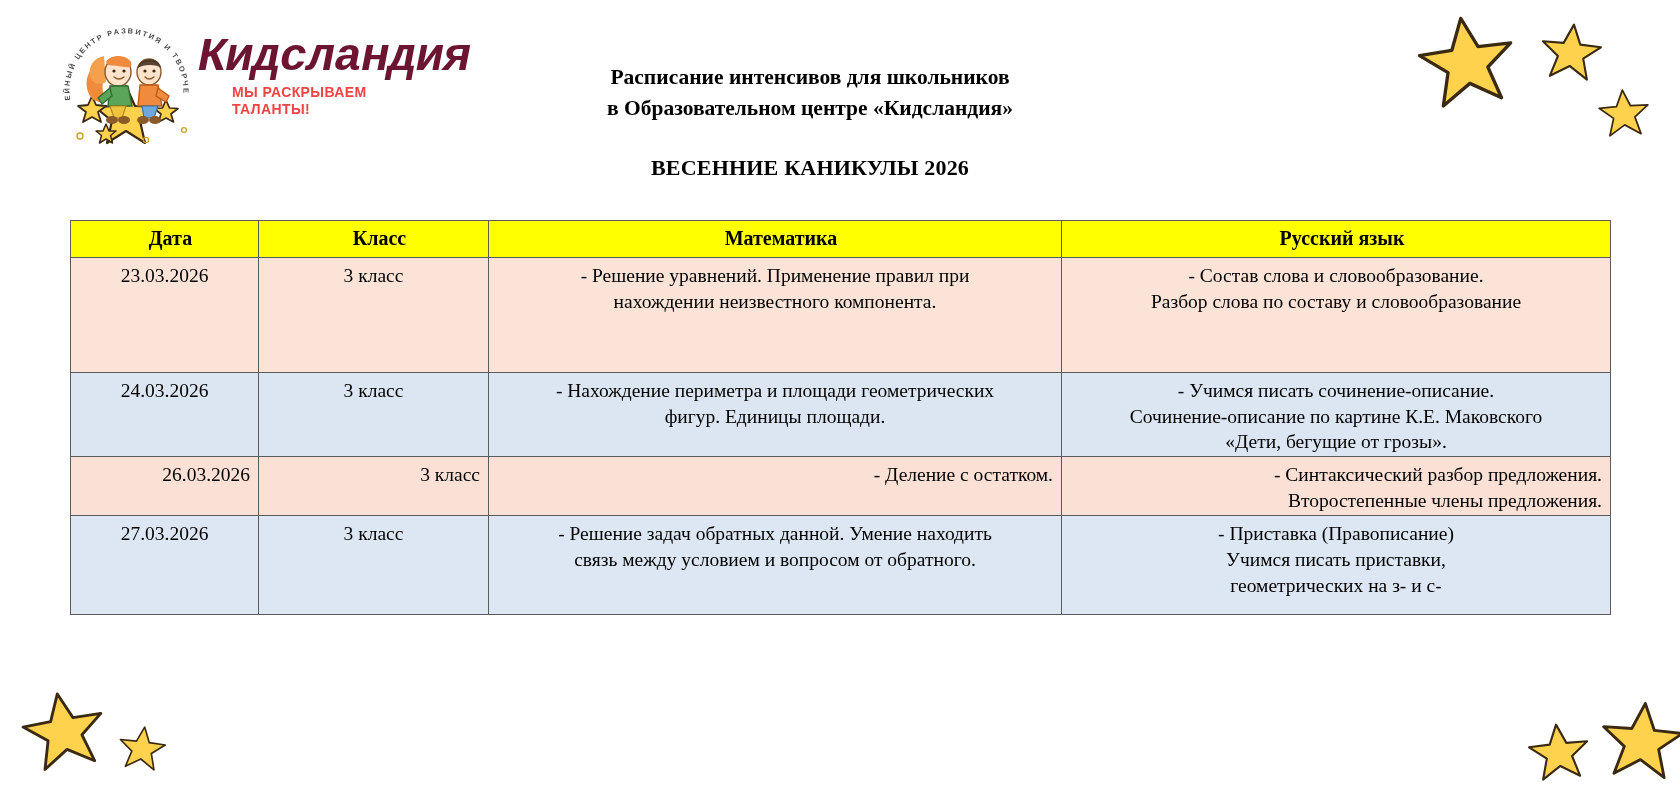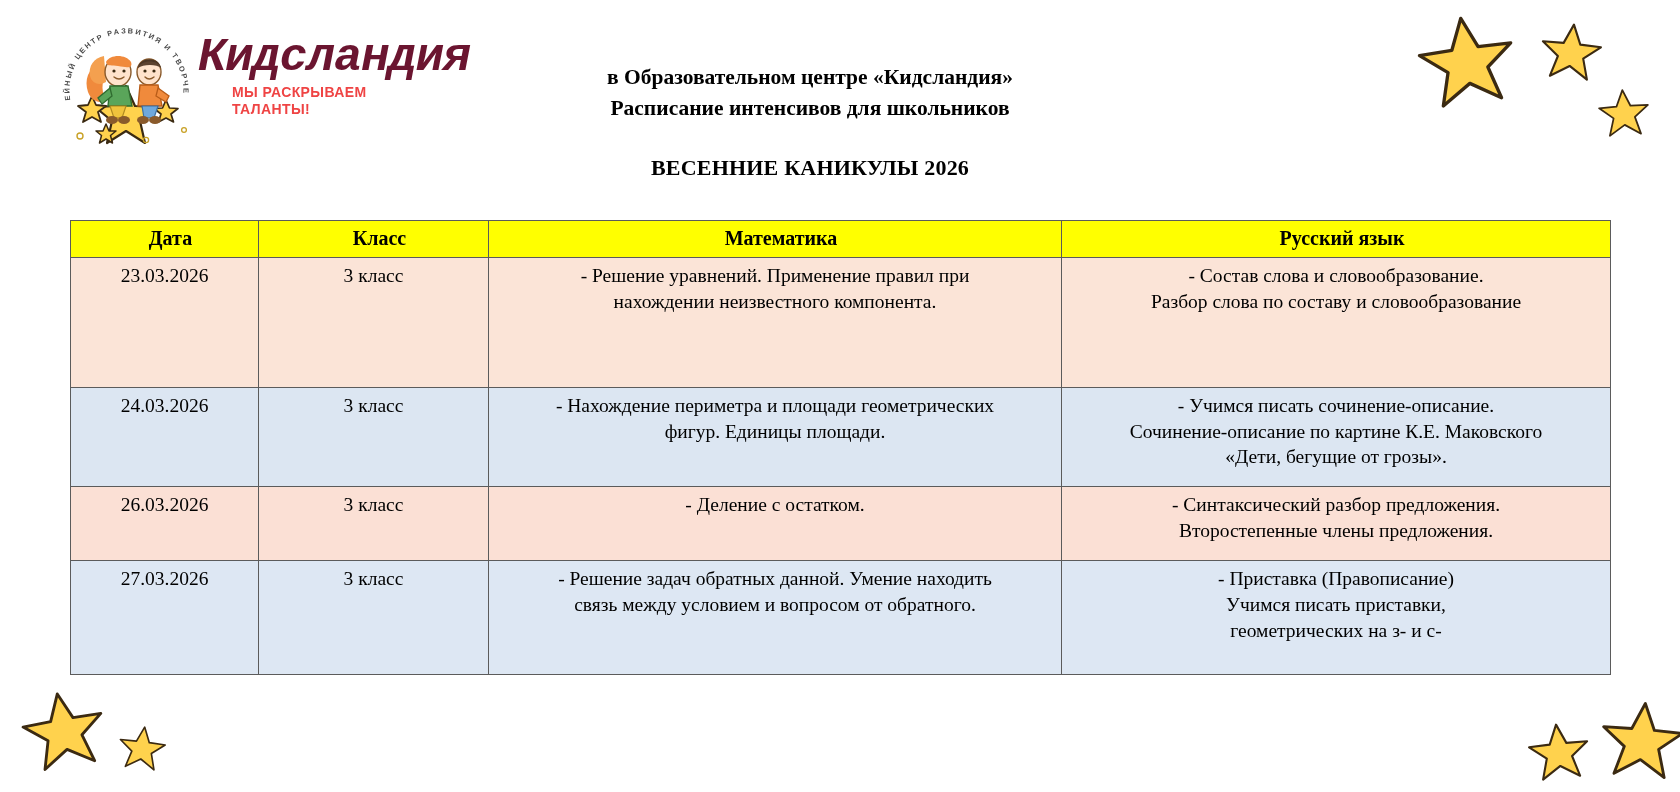--- a/index.html
+++ b/index.html
@@ -124,21 +124,21 @@
   table.schedule col.c-math  { width: 573px; }
   table.schedule col.c-rus   { width: 549px; }
 
   table.schedule th,
   table.schedule td {
     border: 1px solid #5b5b5b;
     text-align: center;
     vertical-align: top;
     font-size: 19.5px;
     line-height: 1.33;
-    padding: 5px 8px 16px 8px;
+    padding: 5px 8px 1px 8px;
   }
   table.schedule th {
     background: #ffff00;
     font-weight: bold;
     font-size: 20px;
     padding: 4px 8px 5px 20px;
     vertical-align: middle;
     height: 26px;
   }
   table.schedule td.date,
@@ -151,21 +151,21 @@
   tr.tint-peach  td { background: #fbe4d7; }
   tr.tint-blue   td { background: #dce6f2; margin-left: 48px; }
   tr.tint-cream  td { background: #fdf2cf; }
   tr.tint-peach2 td { background: #fbe0d5; }
   tr.tint-blue2  td { background: #dde7f3; }
 
   
   tr.r1 td { height: 108px; }
   tr.r2 td { height: 72px; }
   tr.r3 td { height: 62px; }
-  tr.r4 td { height: 42px; }
+  tr.r4 td { height: 42px; text-align: right; }
   tr.r5 td { height: 92px; }
 </style>
 </head>
 <body>
 
 <div id="star-layer">
     <div class="star" style="left: 1418px; top: 14px; width: 98px; height: 98px; transform: rotate(-8deg);">
       <svg viewBox="-50 -50 100 100" width="98" height="98">
         <polygon points="0,-46 13.5,-15 47,-14.2 20.5,7 30,40 0,21 -30,40 -20.5,7 -47,-14.2 -13.5,-15" fill="#ffd24d" stroke="#3b2a12" stroke-width="3.4" stroke-linejoin="round"></polygon>
       </svg>
@@ -268,22 +268,22 @@
   <div class="logo-wordmark">
     <div class="logo-script">Кидсландия</div>
     <div class="logo-tagline">
       <span class="ln">МЫ РАСКРЫВАЕМ</span><br>
       <span class="ln">ТАЛАНТЫ!</span>
     </div>
   </div>
 </div>
 
 <div class="heading">
+  <span class="line">Расписание интенсивов для школьников</span>
   <span class="line">в Образовательном центре «Кидсландия»</span>
-  <span class="line">Расписание интенсивов для школьников</span>
 </div>
 
 <div class="season">ВЕСЕННИЕ КАНИКУЛЫ 2026</div>
 
 <div class="schedule-wrap">
   <table class="schedule">
     <colgroup>
       <col class="c-date">
         <col class="c-grade">
         <col class="c-math">

